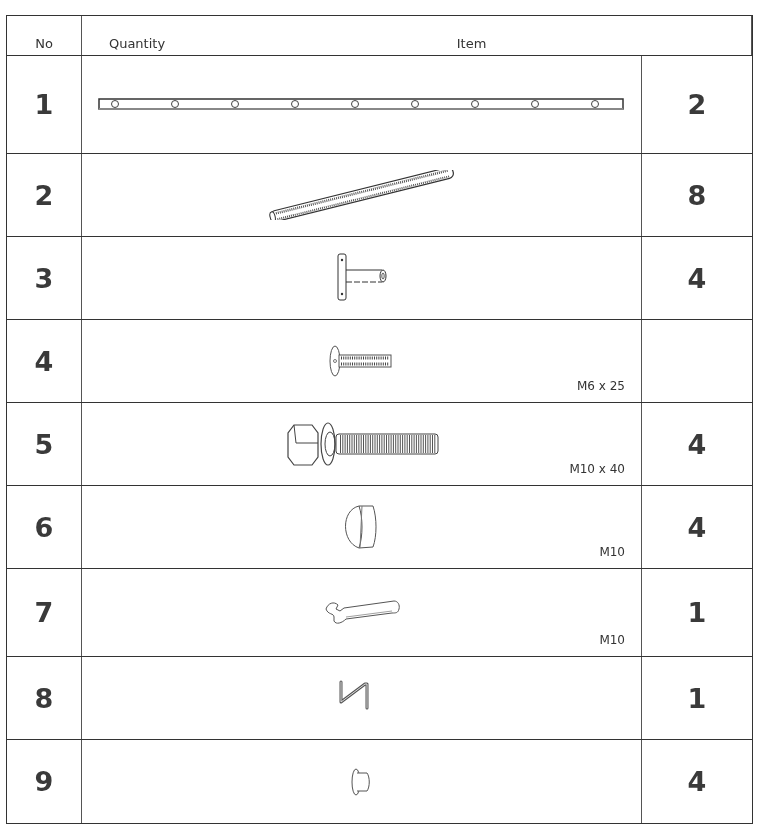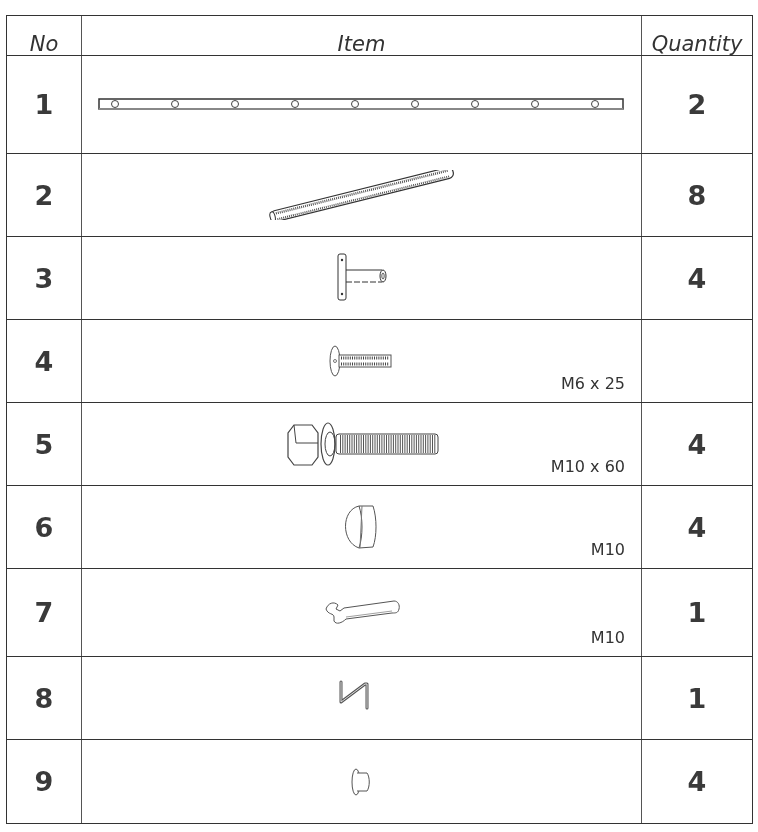--- a/index.html
+++ b/index.html
@@ -4,33 +4,33 @@
 <style>
   html, body { margin:0; padding:0; background:#ffffff; }
   body { width:758px; height:832px; position:relative; overflow:hidden; font-family:"DejaVu Sans", sans-serif; }
   .tbl { position:absolute; left:6px; top:15px; width:747px; border:1.5px solid #333; box-sizing:border-box; }
   .row { display:flex; border-bottom:1.5px solid #333; box-sizing:border-box; position:relative; }
   .row:last-child { border-bottom:none; }
   .cell { box-sizing:border-box; display:flex; align-items:center; justify-content:center; position:relative; }
   .c-no { width:75px; border-right:1.5px solid #555; }
   .c-item { width:560px; border-right:1.5px solid #555; }
   .c-qty { flex:1; }
-  .hdr .cell { font-style:italic; font-size:21px; color:#333; padding-top:16px; }
+  .hdr .cell { font-size:13px; color:#333; padding-top:16px; }
   .num { font-weight:bold; font-size:27px; color:#3a3a3a; }
-  .spec { position:absolute; right:16px; bottom:9px; font-size:16px; color:#333; font-family:"DejaVu Sans", sans-serif; }
+  .spec { position:absolute; right:16px; bottom:9px; font-size:12px; color:#333; font-family:"DejaVu Sans", sans-serif; }
   svg { display:block; }
 </style>
 </head>
 <body>
 
 <div class="tbl">
   <div class="row hdr" style="height:40px">
     <div class="cell c-no">No</div>
+    <div class="cell c-qty">Quantity</div>
     <div class="cell c-item">Item</div>
-    <div class="cell c-qty">Quantity</div>
   </div>
 
   <div class="row" style="height:98px">
     <div class="cell c-no num">1</div>
     <div class="cell c-item">
       <svg width="530" height="16" viewBox="0 0 530 16">
         <rect x="2" y="2" width="524" height="10" fill="#fff" stroke="#333" stroke-width="1.5"></rect>
         <line x1="2" y1="12" x2="526" y2="12" stroke="#888" stroke-width="2"></line>
         <g fill="none" stroke="#444" stroke-width="1">
           <circle cx="18" cy="7" r="3.5"></circle>
@@ -98,21 +98,21 @@
     <div class="cell c-item">
       <svg width="160" height="50" viewBox="0 0 160 50">
         <path d="M12 6 L30 6 L36 14 L36 38 L30 46 L12 46 L6 38 L6 14 Z" fill="#fff" stroke="#444" stroke-width="1.2"></path>
         <line x1="12" y1="6" x2="14" y2="24" stroke="#444" stroke-width="1"></line>
         <line x1="14" y1="24" x2="36" y2="24" stroke="#444" stroke-width="1"></line>
         <ellipse cx="46" cy="25" rx="7" ry="21" fill="#fff" stroke="#444" stroke-width="1.2"></ellipse>
         <ellipse cx="48" cy="25" rx="5" ry="12" fill="none" stroke="#444" stroke-width="1"></ellipse>
         <rect x="54" y="15" width="102" height="20" rx="3" fill="#fff" stroke="#444" stroke-width="1"></rect>
         <line x1="58" y1="25" x2="154" y2="25" stroke="#555" stroke-width="18" stroke-dasharray="1 1.3"></line>
       </svg>
-      <span class="spec">M10 x 60</span>
+      <span class="spec">M10 x 40</span>
     </div>
     <div class="cell c-qty num">4</div>
   </div>
 
   <div class="row" style="height:83px">
     <div class="cell c-no num">6</div>
     <div class="cell c-item">
       <svg width="50" height="50" viewBox="0 0 50 50">
         <path d="M22 4 C4 8 4 40 22 46" fill="#fff" stroke="#555" stroke-width="1"></path>
         <path d="M22 4 L36 4 C40 16 40 34 36 45 L22 46 C26 34 26 16 22 4 Z" fill="#fff" stroke="#555" stroke-width="1"></path>

